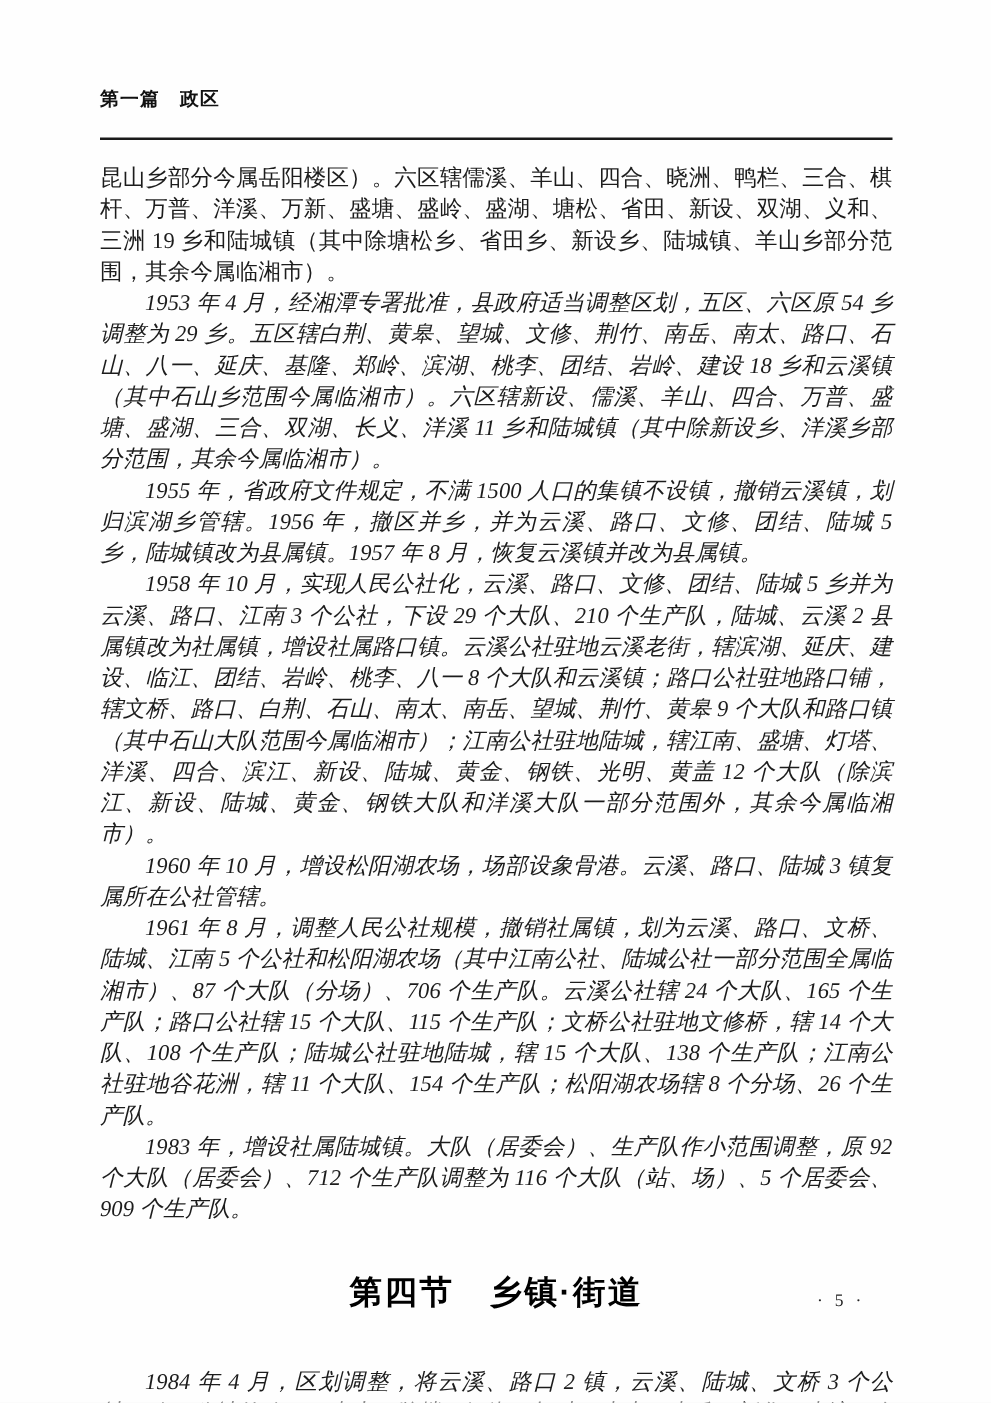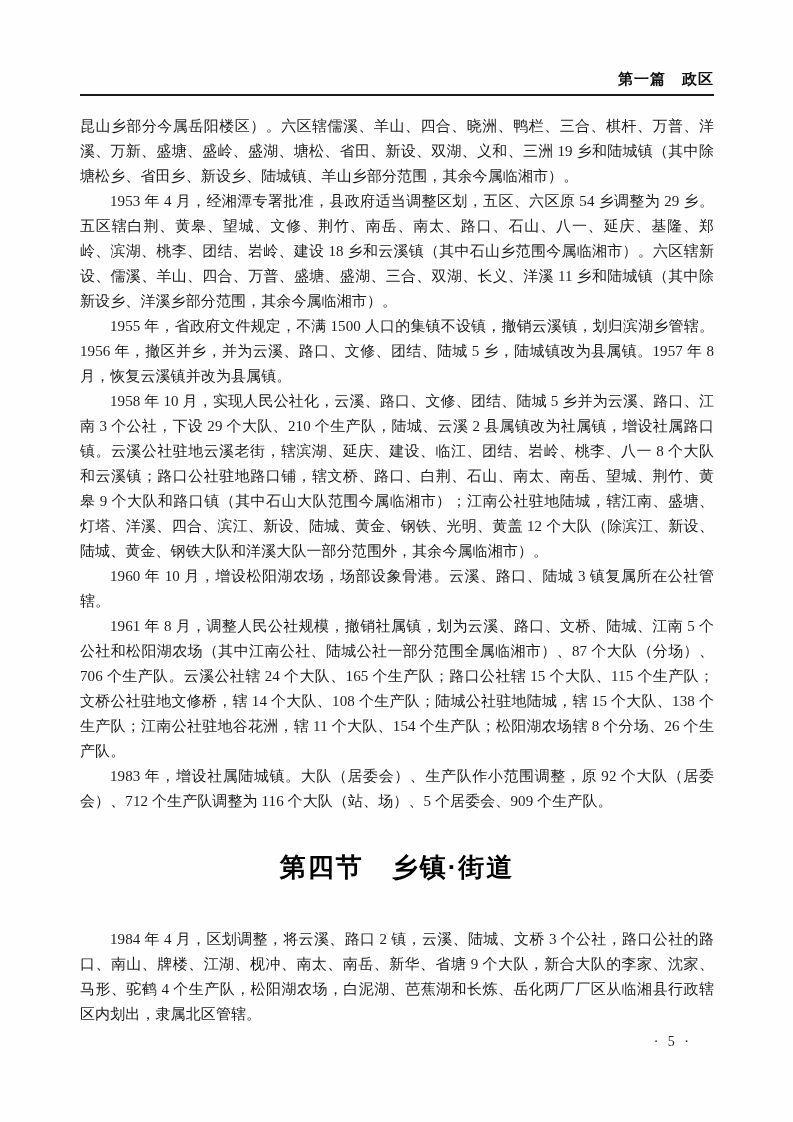--- a/index.html
+++ b/index.html
@@ -14,39 +14,38 @@
     background: #fefefe;
     color: #1c1c1c;
     overflow: hidden;
   }
   .content {
     position: absolute;
     left: 80px; top: 70px;
     width: 634px;
   }
   .running-head {
-    text-align: right;
     font-family: "Liberation Sans", "DejaVu Sans", sans-serif;
     font-weight: bold;
     font-size: 15px;
     letter-spacing: 1px;
     color: #111;
-    padding-bottom: 5px;
+    padding-bottom: 21px;
     border-bottom: 2px solid #1a1a1a;
   }
   .body-text { margin-top: 18px; }
   p.para {
     margin: 0;
-    font-size: 15px;
+    font-size: 18px;
     line-height: 25px;
     text-align: justify;
     letter-spacing: 0.1px;
     color: #1c1c1c;
   }
-  p.para.indent { text-indent: 2em; }
+  p.para.indent { text-indent: 2em; font-style: italic; }
   h2.section-heading {
     font-family: "Liberation Sans", "DejaVu Sans", sans-serif;
     font-weight: bold;
     font-size: 26px;
     text-align: center;
     letter-spacing: 2px;
     color: #000;
     margin: 36px 0 42px 0;
   }
   .page-footer {

